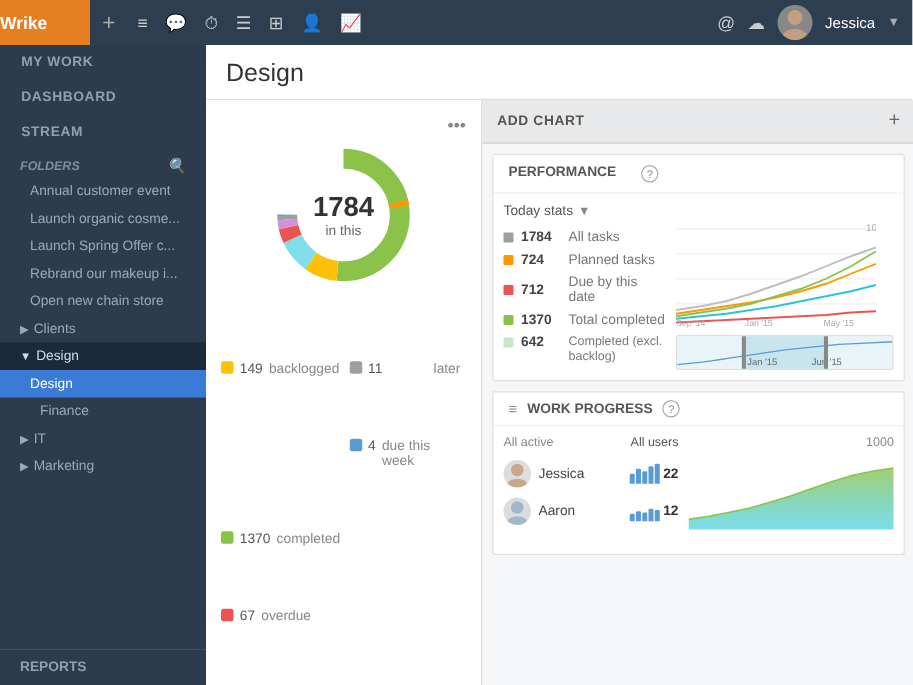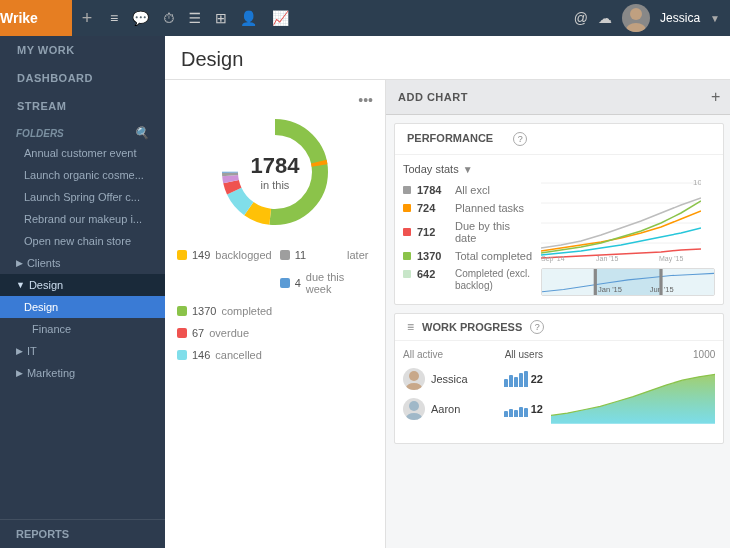--- a/index.html
+++ b/index.html
@@ -38,21 +38,21 @@
     
     .content-area { display: flex; flex: 1; }
 
     
     .left-panel { width: 220px; padding: 12px; flex-shrink: 0; }
     .donut-container { display: flex; justify-content: center; margin-bottom: 14px; position: relative; }
     .donut-label { position: absolute; top: 50%; left: 50%; transform: translate(-50%, -50%); text-align: center; }
     .donut-label-number { font-size: 22px; font-weight: bold; color: #333; }
     .donut-label-text { font-size: 11px; color: #666; }
     .stats-grid { display: grid; grid-template-columns: 1fr 1fr; gap: 4px 8px; font-size: 11px; color: #555; }
-    .stat-item { display: flex; align-items: center; gap: 5px; padding: 3px 0; }
+    .stat-item { display: flex; align-items: flex-start; gap: 5px; padding: 3px 0; margin-top: 40px; }
     .stat-dot { width: 10px; height: 10px; border-radius: 2px; flex-shrink: 0; }
     .stat-full { grid-column: 1 / -1; }
 
     
     .right-panel { flex: 1; background: #f5f6f7; border-left: 1px solid #e0e0e0; }
     .add-chart-bar { display: flex; align-items: center; justify-content: space-between; padding: 8px 12px; background: #e8e9eb; border-bottom: 1px solid #d0d0d0; }
     .add-chart-label { font-size: 11px; font-weight: bold; color: #555; letter-spacing: 0.5px; }
     .add-chart-plus { color: #666; font-size: 16px; cursor: pointer; }
 
     .chart-section { background: #fff; margin: 8px; border: 1px solid #e0e0e0; border-radius: 2px; }
@@ -270,21 +270,21 @@
           <div class="performance-content">
 
             <div class="perf-stats">
               <div class="perf-stats-header">
                 <span>Today stats</span>
                 <span style="font-size:10px; color:#888;">▼</span>
               </div>
               <div class="perf-stat-row">
                 <div class="perf-stat-dot" style="background:#9e9e9e;"></div>
                 <span class="perf-stat-num">1784</span>
-                <span style="color:#777;">All excl</span>
+                <span style="color:#777;">All tasks</span>
               </div>
               <div class="perf-stat-row">
                 <div class="perf-stat-dot" style="background:#ff9800;"></div>
                 <span class="perf-stat-num">724</span>
                 <span style="color:#777;">Planned tasks</span>
               </div>
               <div class="perf-stat-row">
                 <div class="perf-stat-dot" style="background:#ef5350;"></div>
                 <span class="perf-stat-num">712</span>
                 <span style="color:#777;">Due by this date</span>

